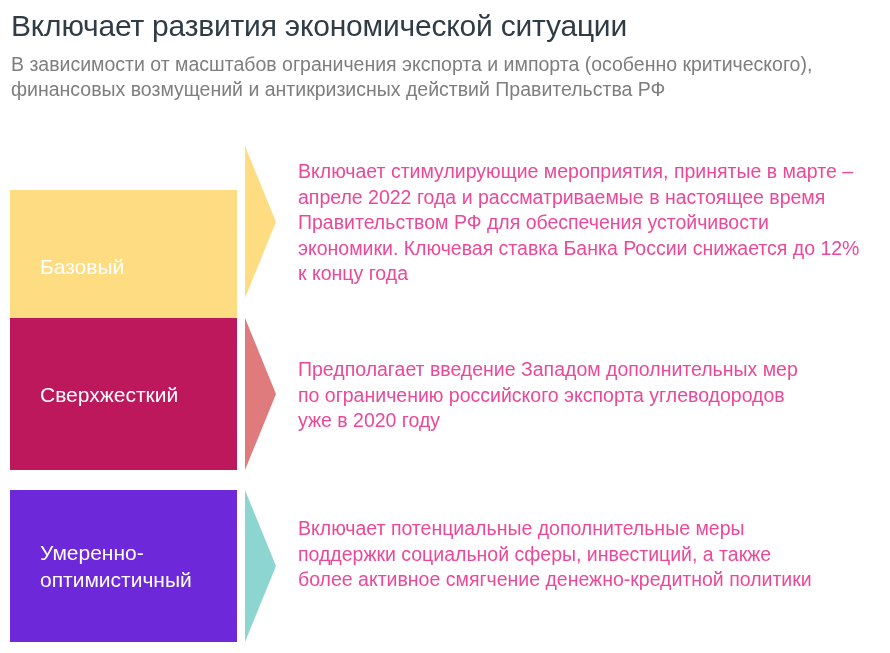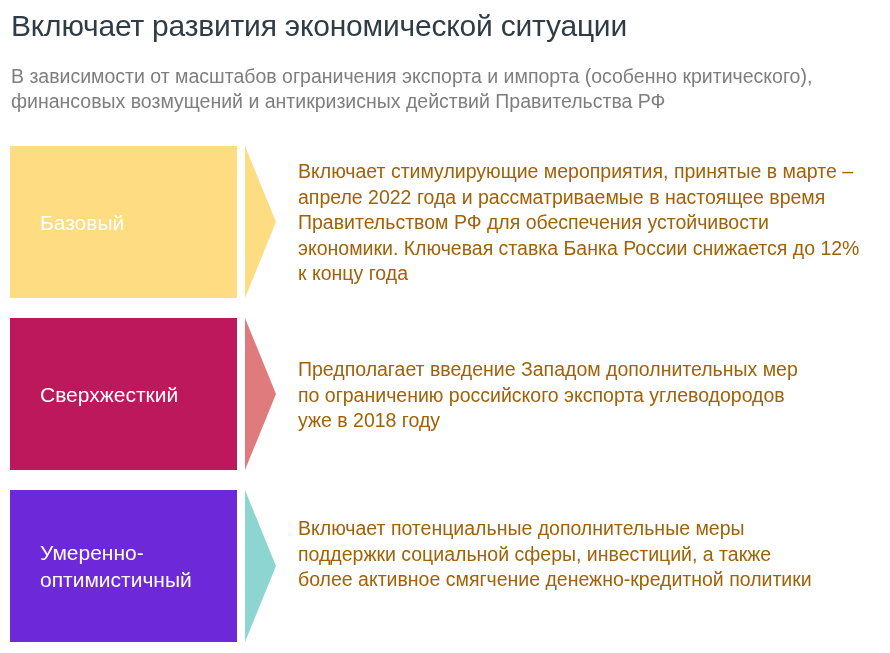--- a/index.html
+++ b/index.html
@@ -5,59 +5,59 @@
   html, body { margin: 0; padding: 0; }
   body {
     width: 890px; height: 653px; background: #ffffff; position: relative; overflow: hidden;
     font-family: "Liberation Sans", sans-serif;
   }
   .title {
     position: absolute; left: 11px; top: 9px;
     font-size: 30px; color: #2f3b45; letter-spacing: -0.2px;
   }
   .subtitle {
-    position: absolute; left: 11px; top: 64px; width: 875px;
+    position: absolute; left: 11px; top: 52px; width: 875px;
     font-size: 19.5px; line-height: 25px; color: #7e7e7e;
   }
   .row { position: absolute; left: 0; width: 890px; height: 152px; }
   .box {
     position: absolute; left: 10px; top: 0; width: 227px; height: 152px;
     display: flex; align-items: center; padding-left: 30px; box-sizing: border-box;
     color: #ffffff; font-size: 21px; line-height: 27px;
   }
   .arrow { position: absolute; left: 245px; top: 0; width: 31px; height: 152px; }
   .desc {
     position: absolute; left: 298px; width: 585px;
-    font-size: 19.5px; line-height: 25.5px; color: #a16207;
+    font-size: 19.5px; line-height: 25.5px; color: #ec4899;
   }
 </style>
 </head>
 <body>
 
 <div class="title">Включает развития экономической ситуации</div>
 <div class="subtitle">В зависимости от масштабов ограничения экспорта и импорта (особенно критического), финансовых возмущений и антикризисных действий Правительства РФ</div>
 
 <div class="row" style="top:146px;">
-  <div class="box" style="background:#fddc82;">
+  <div class="box" style="background:#fddc82;margin-top:44px;">
     <span>Базовый</span>
   </div>
   <svg class="arrow" viewBox="0 0 31 152" preserveAspectRatio="none">
     <polygon points="0,0 31,76 0,152" fill="#fddc82"></polygon>
   </svg>
   <div class="desc" style="top:13px; width:575px;">Включает стимулирующие мероприятия, принятые в марте – апреле 2022 года и рассматриваемые в настоящее время Правительством РФ для обеспечения устойчивости экономики. Ключевая ставка Банка России снижается до 12% к концу года</div>
 </div>
 
 <div class="row" style="top:318px;">
   <div class="box" style="background:#be185d;">
     <span>Сверхжесткий</span>
   </div>
   <svg class="arrow" viewBox="0 0 31 152" preserveAspectRatio="none">
     <polygon points="0,0 31,76 0,152" fill="#df7b7c"></polygon>
   </svg>
-  <div class="desc" style="top:39px; width:520px;">Предполагает введение Западом дополнительных мер по ограничению российского экспорта углеводородов уже в 2018 году</div>
+  <div class="desc" style="top:39px; width:520px;">Предполагает введение Западом дополнительных мер по ограничению российского экспорта углеводородов уже в 2020 году</div>
 </div>
 
 <div class="row" style="top:490px;">
   <div class="box" style="background:#6d28d9;">
     <span style="width:180px;">Умеренно-оптимистичный</span>
   </div>
   <svg class="arrow" viewBox="0 0 31 152" preserveAspectRatio="none">
     <polygon points="0,0 31,76 0,152" fill="#8dd5d1"></polygon>
   </svg>
   <div class="desc" style="top:26px; width:530px;">Включает потенциальные дополнительные меры поддержки социальной сферы, инвестиций, а также более активное смягчение денежно-кредитной политики</div>

